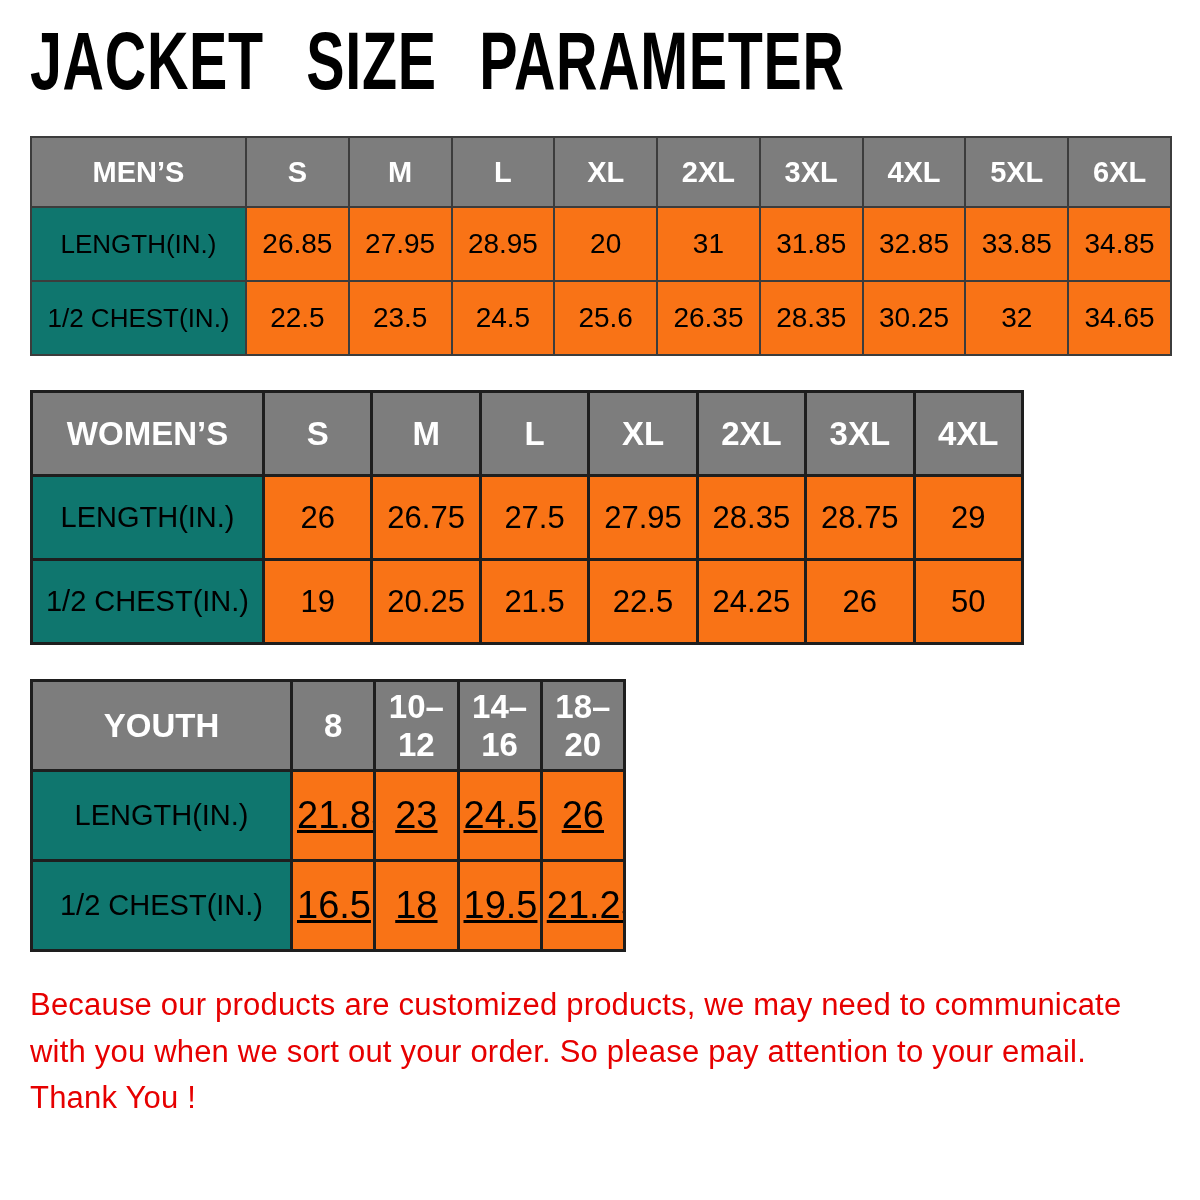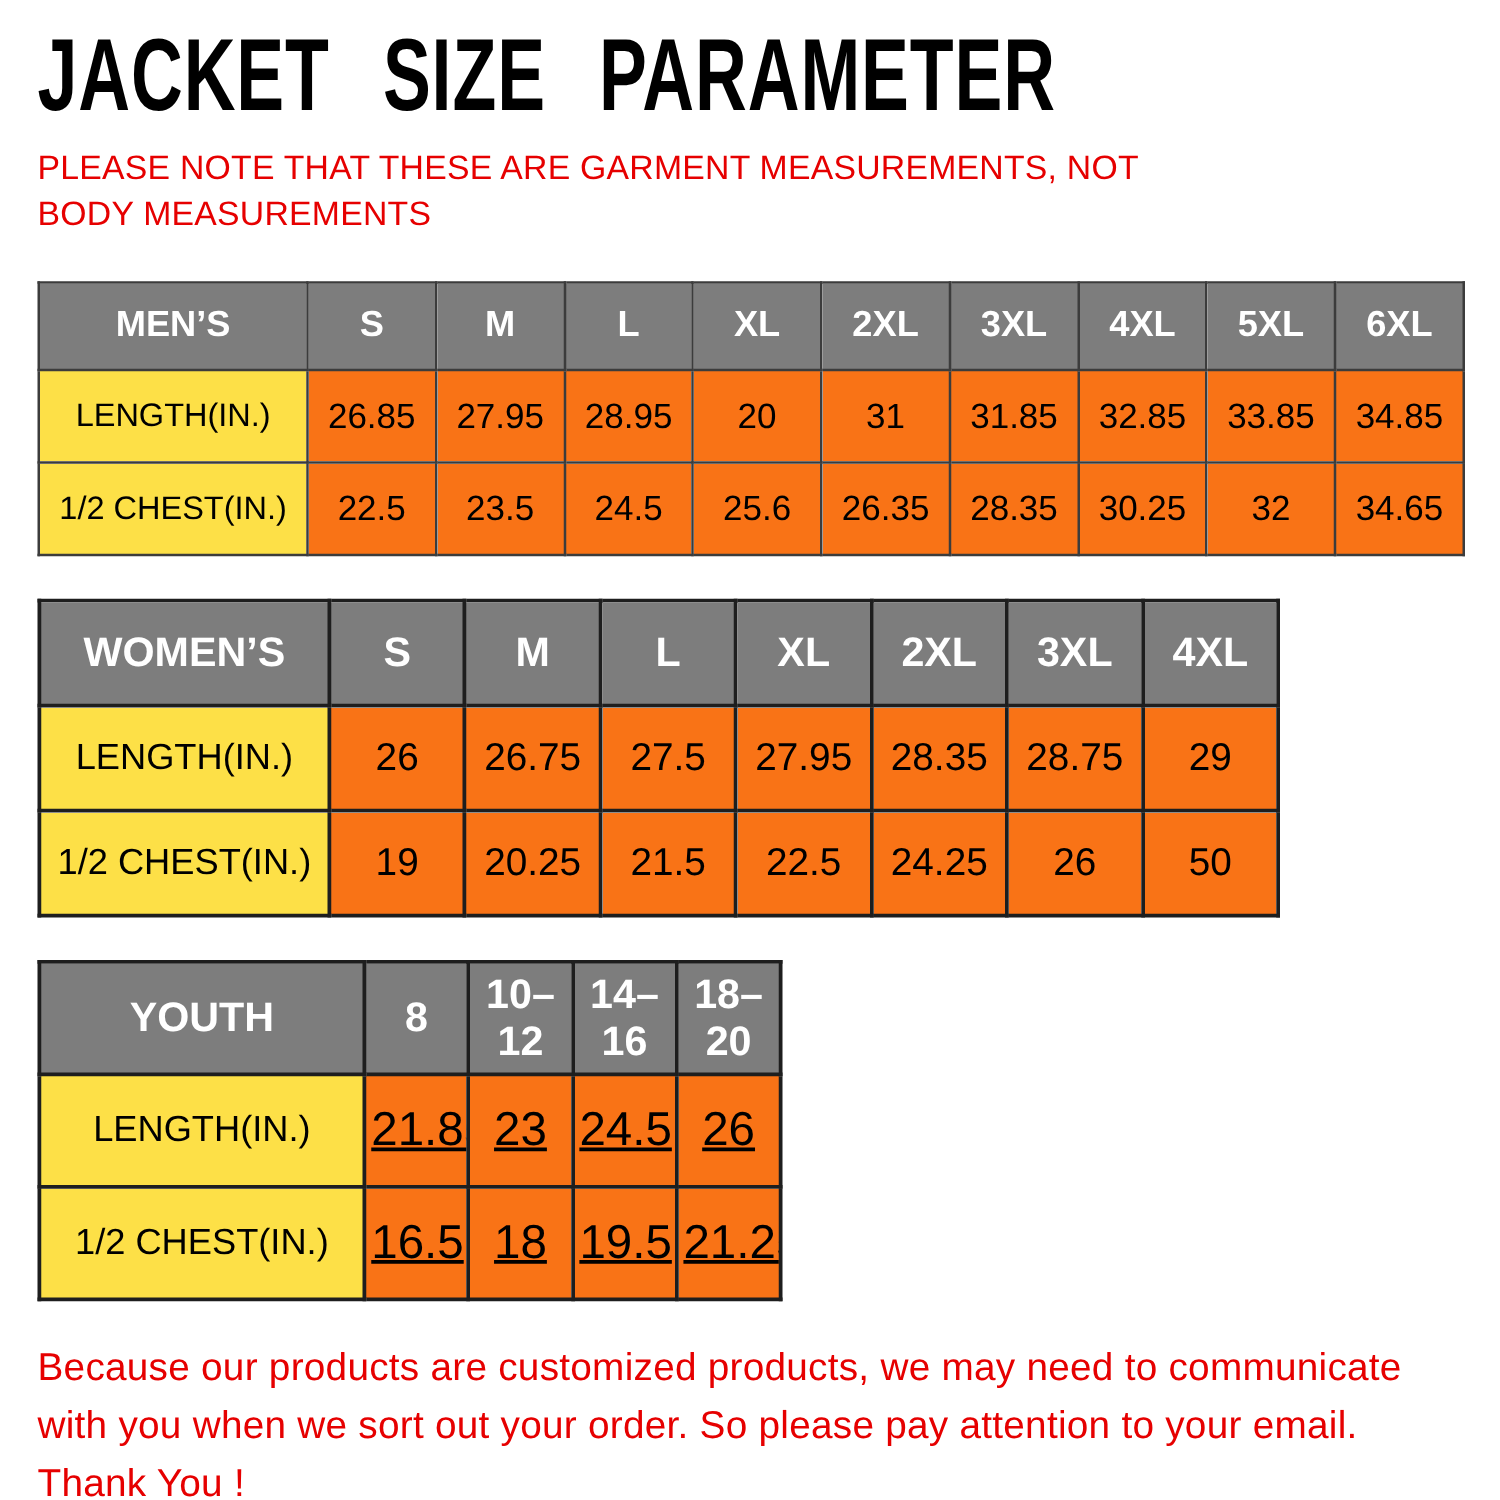--- a/index.html
+++ b/index.html
@@ -41,21 +41,21 @@
     padding-left:35px;
   }
   .size-table th,.size-table td{
     text-align:center;vertical-align:middle;
     padding:0 4px;overflow:hidden;
   }
   .size-table thead th{
     background:var(--header-bg);color:var(--header-text);
     font-weight:bold;
   }
-  .size-table tbody th{background:#fde047;color:#000;}
+  .size-table tbody th{background:#0f766e;color:#000;}
   .size-table tbody td{background:#f97316;color:#000;}
 
   
   .t0{width:1142px;}
   .t0 th,.t0 td{border:2px solid var(--border-dark);}
   .t0 col.first{width:215px;}
   .t0 thead th{height:70px;font-size:29px;}
   .t0 tbody th{height:74px;font-size:26px;font-weight:500;}
   .t0 tbody td{height:74px;font-size:28px;font-weight:500;}
 
@@ -82,21 +82,20 @@
     letter-spacing:0.2px;
   }
 </style>
 </head>
 <body>
 
 <div class="page">
 
   <div class="title">JACKET SIZE PARAMETER</div>
 
-  <div class="note">PLEASE NOTE THAT THESE ARE GARMENT MEASUREMENTS, NOT BODY MEASUREMENTS</div>
 
   <table class="size-table t0">
       <colgroup>
         <col class="first">
         <col>
         <col>
         <col>
         <col>
         <col>
         <col>

